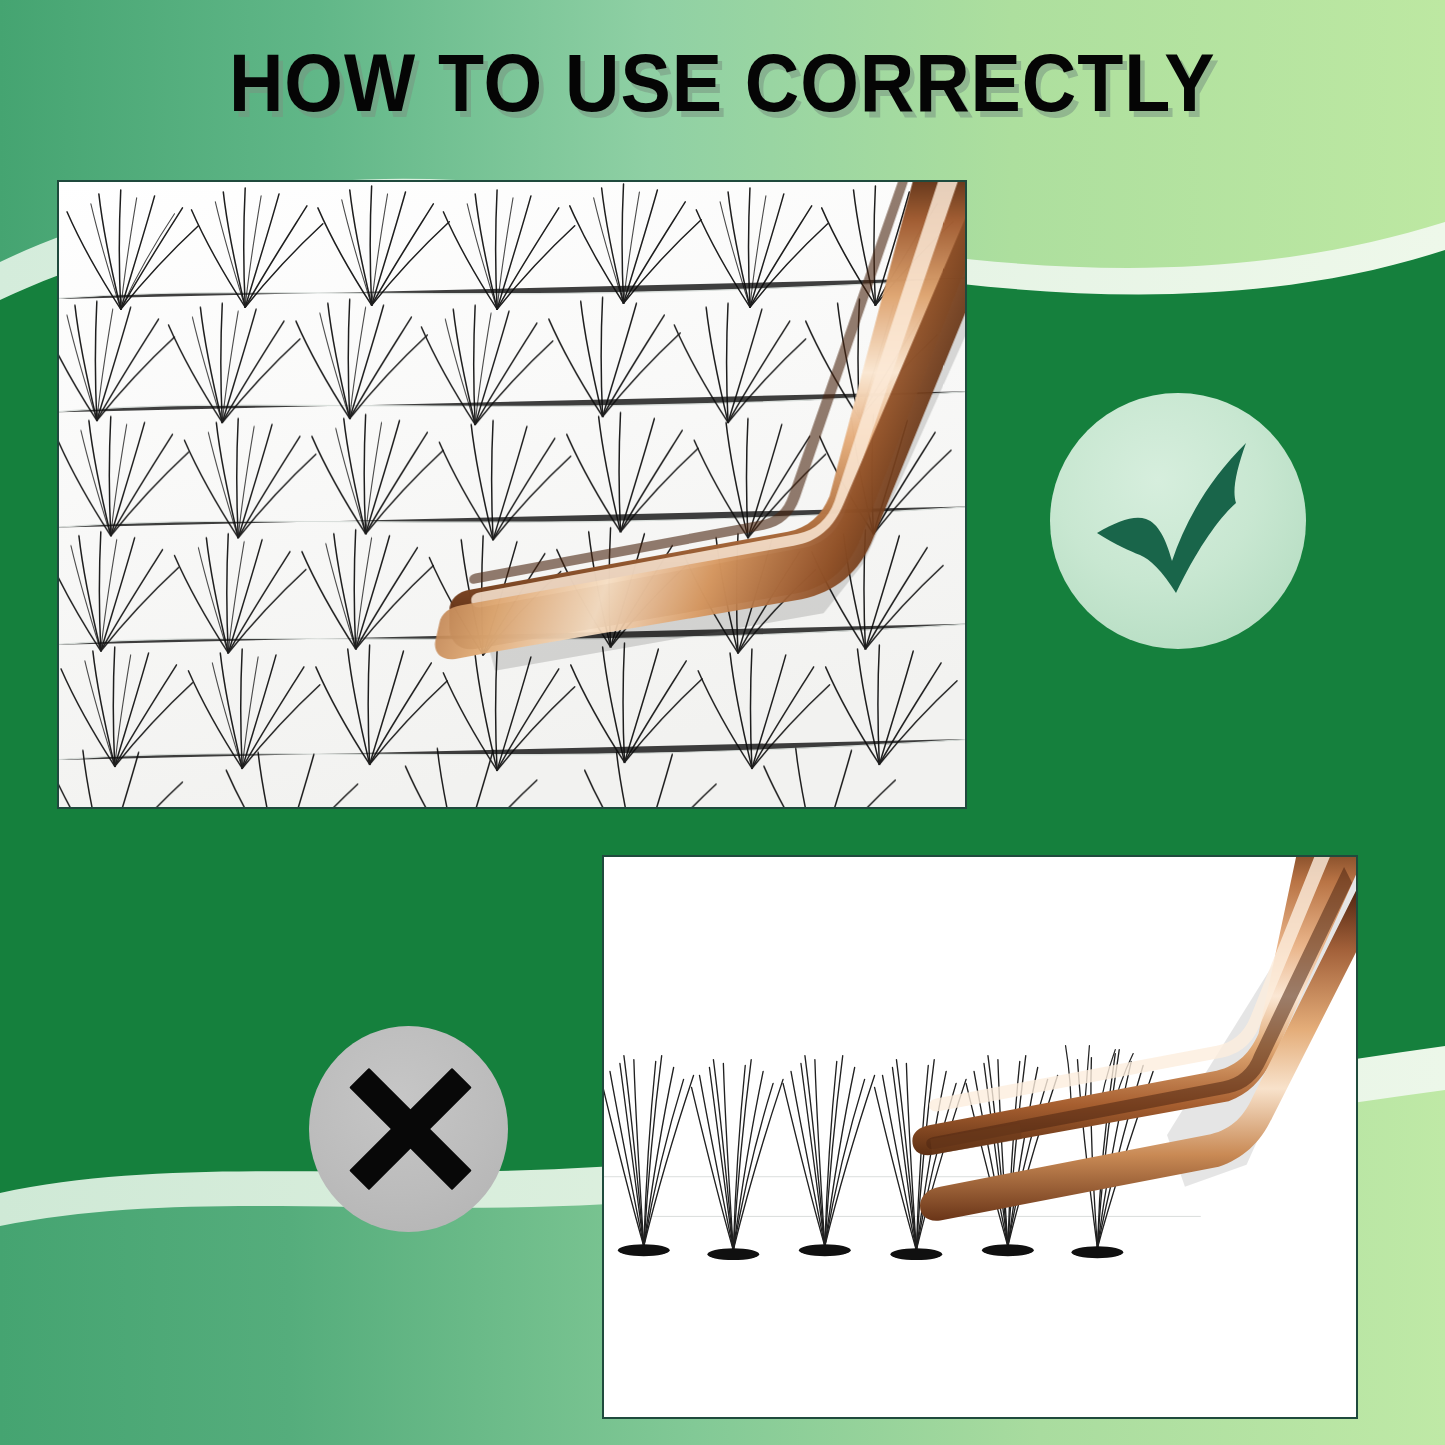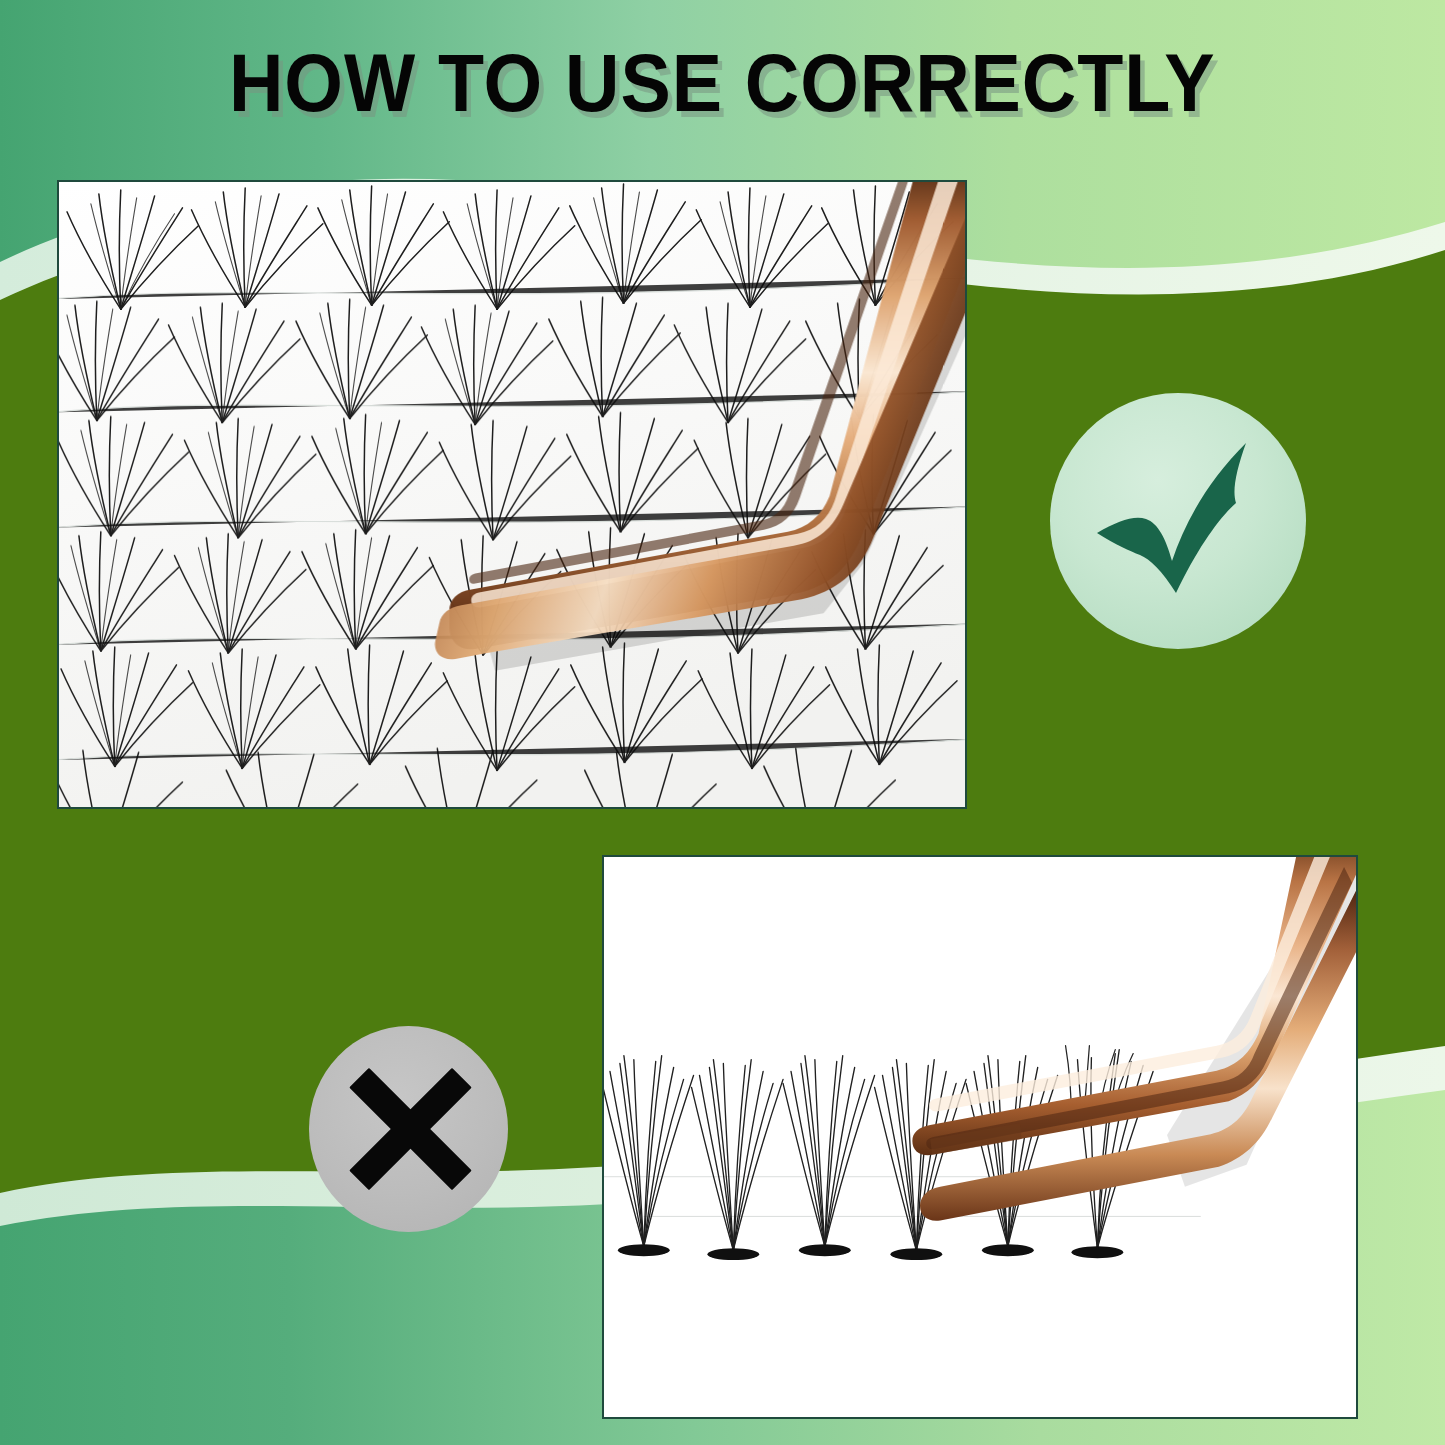--- a/index.html
+++ b/index.html
@@ -9,21 +9,21 @@
   }
   body {
     font-family: "Liberation Sans", sans-serif;
   }
 
   #infographic {
     position: relative;
     width: 1445px;
     height: 1445px;
     overflow: hidden;
-    background: #4d7c0f;
+    background: #15803d;
   }
 
   
   .bg-layer {
     position: absolute;
     inset: 0;
     width: 1445px;
     height: 1445px;
     pointer-events: none;
   }

